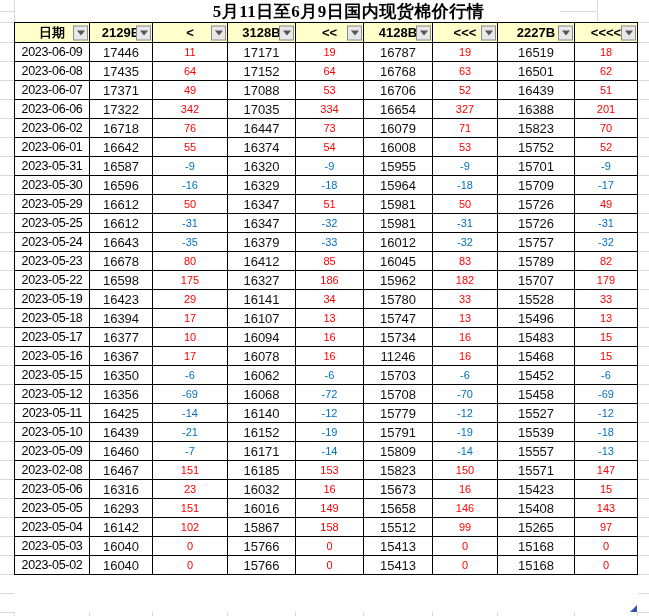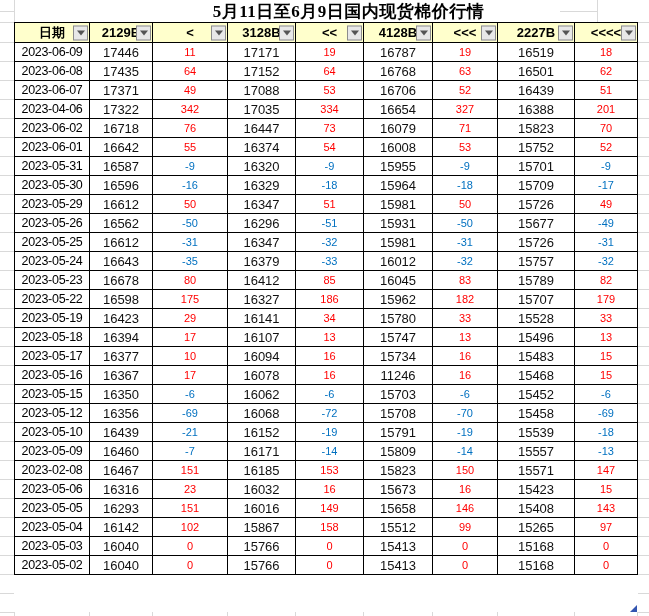--- a/index.html
+++ b/index.html
@@ -126,21 +126,21 @@
           <td class="c-price">17371</td>
           <td class="c-change pos">49</td>
           <td class="c-price">17088</td>
           <td class="c-change pos">53</td>
           <td class="c-price">16706</td>
           <td class="c-change pos">52</td>
           <td class="c-price">16439</td>
           <td class="c-change pos">51</td>
         </tr>
         <tr>
-          <td class="c-date">2023-04-06</td>
+          <td class="c-date">2023-06-06</td>
           <td class="c-price">17322</td>
           <td class="c-change pos">342</td>
           <td class="c-price">17035</td>
           <td class="c-change pos">334</td>
           <td class="c-price">16654</td>
           <td class="c-change pos">327</td>
           <td class="c-price">16388</td>
           <td class="c-change pos">201</td>
         </tr>
         <tr>
@@ -192,31 +192,20 @@
           <td class="c-price">16612</td>
           <td class="c-change pos">50</td>
           <td class="c-price">16347</td>
           <td class="c-change pos">51</td>
           <td class="c-price">15981</td>
           <td class="c-change pos">50</td>
           <td class="c-price">15726</td>
           <td class="c-change pos">49</td>
         </tr>
         <tr>
-          <td class="c-date">2023-05-26</td>
-          <td class="c-price">16562</td>
-          <td class="c-change neg">-50</td>
-          <td class="c-price">16296</td>
-          <td class="c-change neg">-51</td>
-          <td class="c-price">15931</td>
-          <td class="c-change neg">-50</td>
-          <td class="c-price">15677</td>
-          <td class="c-change neg">-49</td>
-        </tr>
-        <tr>
           <td class="c-date">2023-05-25</td>
           <td class="c-price">16612</td>
           <td class="c-change neg">-31</td>
           <td class="c-price">16347</td>
           <td class="c-change neg">-32</td>
           <td class="c-price">15981</td>
           <td class="c-change neg">-31</td>
           <td class="c-price">15726</td>
           <td class="c-change neg">-31</td>
         </tr>
@@ -311,20 +300,31 @@
         <tr>
           <td class="c-date">2023-05-12</td>
           <td class="c-price">16356</td>
           <td class="c-change neg">-69</td>
           <td class="c-price">16068</td>
           <td class="c-change neg">-72</td>
           <td class="c-price">15708</td>
           <td class="c-change neg">-70</td>
           <td class="c-price">15458</td>
           <td class="c-change neg">-69</td>
+        </tr>
+        <tr>
+          <td class="c-date">2023-05-11</td>
+          <td class="c-price">16425</td>
+          <td class="c-change neg">-14</td>
+          <td class="c-price">16140</td>
+          <td class="c-change neg">-12</td>
+          <td class="c-price">15779</td>
+          <td class="c-change neg">-12</td>
+          <td class="c-price">15527</td>
+          <td class="c-change neg">-12</td>
         </tr>
         <tr>
           <td class="c-date">2023-05-10</td>
           <td class="c-price">16439</td>
           <td class="c-change neg">-21</td>
           <td class="c-price">16152</td>
           <td class="c-change neg">-19</td>
           <td class="c-price">15791</td>
           <td class="c-change neg">-19</td>
           <td class="c-price">15539</td>

